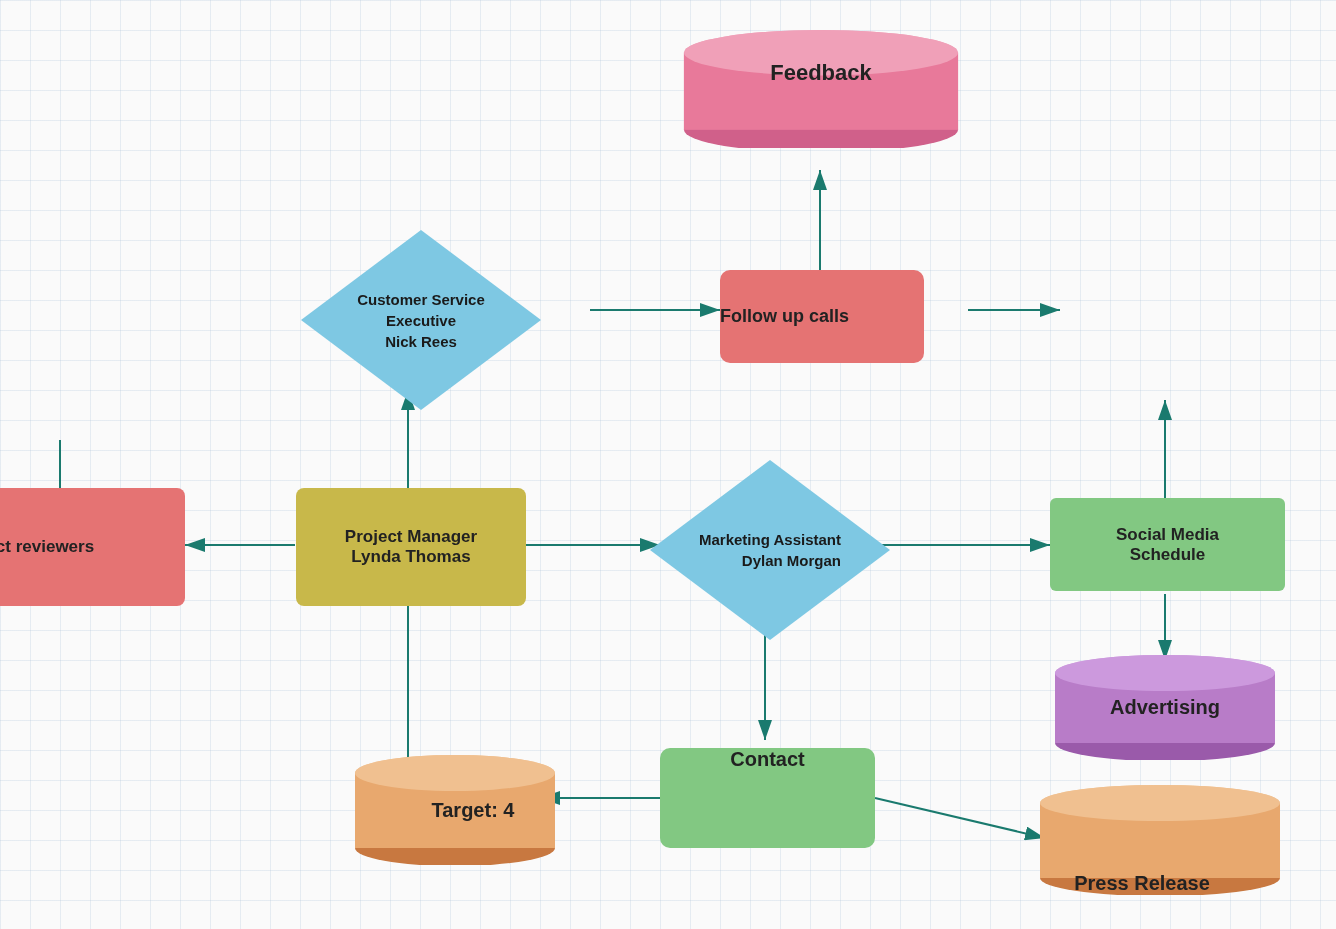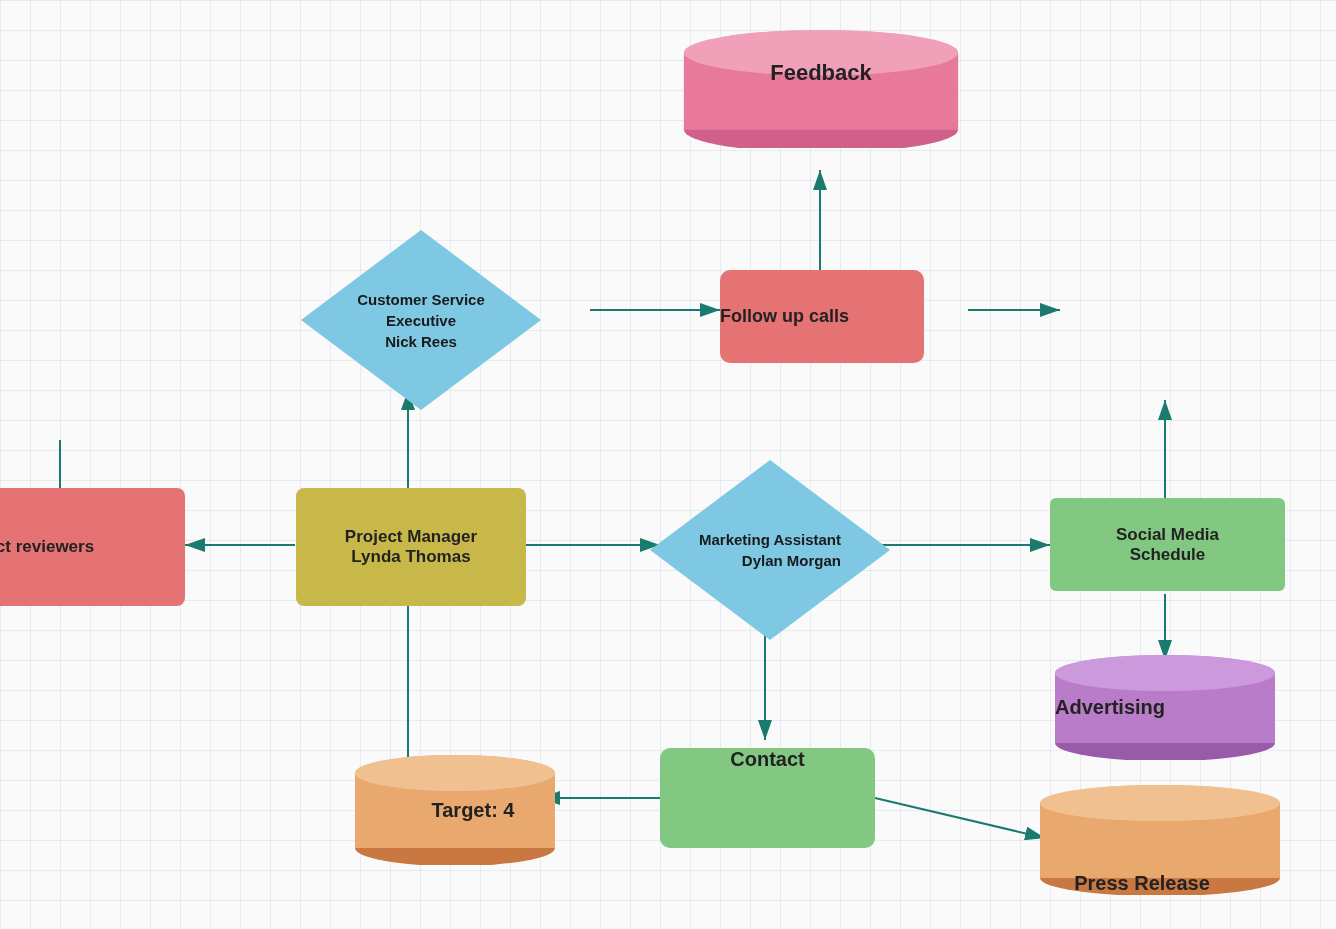--- a/index.html
+++ b/index.html
@@ -114,21 +114,21 @@
     <div style="position:relative; font-weight:bold; font-size:15px; color:#1a1a1a; z-index:1; text-align:right; line-height:1.4;">
       Marketing Assistant<br>Dylan Morgan
     </div>
   </div>
 
   <div style="position:absolute; left:1050px; top:498px; width:235px; height:93px; background:#82c882; border-radius:6px; display:flex; align-items:center; justify-content:center; text-align:center; font-weight:bold; font-size:17px; color:#222;">
     <span style="white-space:pre-line;">Social Media
 Schedule</span>
   </div>
 
-  <div style="position:absolute; left:1055px; top:655px; width:220px; height:105px; display:flex; align-items:center; ">
+  <div style="position:absolute; left:1055px; top:655px; width:220px; height:105px; display:flex; align-items:center; justify-content:center;">
     <svg width="220" height="105" viewBox="0 0 220 105" style="position:absolute;top:0;left:0;">
       <rect x="0" y="18" width="220" height="70" fill="#b87cc8"></rect>
       <ellipse cx="110" cy="18" rx="110" ry="18" fill="#cc99dd"></ellipse>
       <ellipse cx="110" cy="88" rx="110" ry="18" fill="#9a5aaa"></ellipse>
       <rect x="0" y="18" width="220" height="70" fill="#b87cc8"></rect>
       <ellipse cx="110" cy="18" rx="110" ry="18" fill="#cc99dd"></ellipse>
     </svg>
     <div style="position:relative; font-weight:bold; font-size:20px; color:#222; z-index:1; text-align:center;">Advertising</div>
   </div>
 

